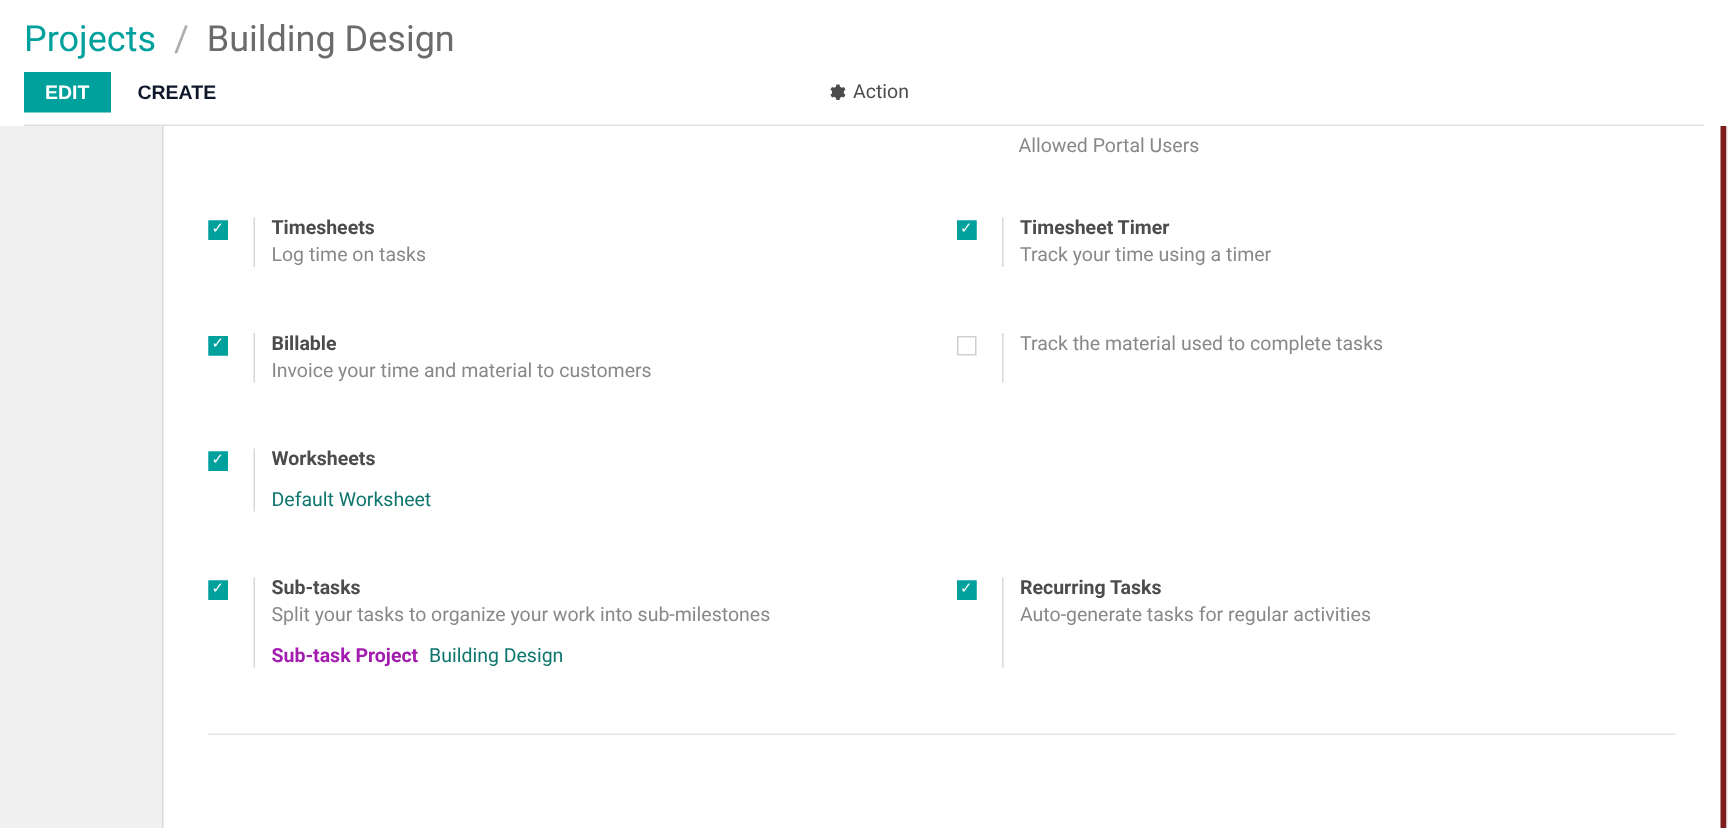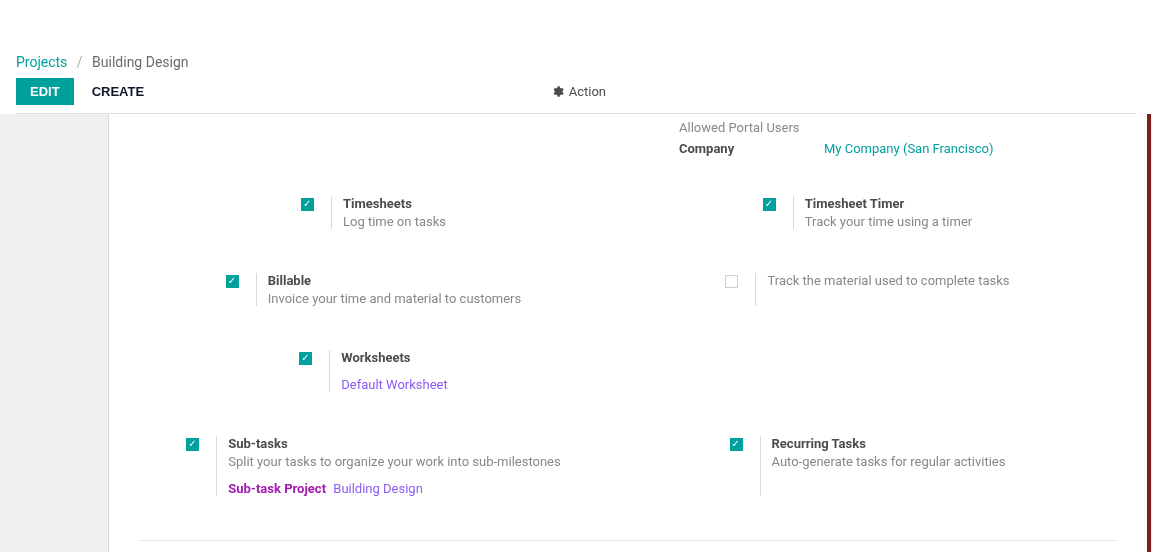--- a/index.html
+++ b/index.html
@@ -10,25 +10,24 @@
       background: #f9f9f9;
       width: 1152px;
       height: 552px;
       overflow: hidden;
     }
     .header {
       background: #fff;
       padding: 6px 16px 0;
     }
     .breadcrumb {
-      font-size: 14px;
+      font-size: 24px;
       color: #6b6b6b;
       margin-bottom: 8px;
       padding-top: 6px;
-      margin-top: 42px;
     }
     .breadcrumb .root {
       color: #00A09D;
       cursor: pointer;
     }
     .breadcrumb .sep {
       color: #adadad;
       margin: 0 6px;
     }
     .toolbar-row {
@@ -108,21 +107,20 @@
     .info-value.link { color: #00A09D; cursor: pointer; }
     .settings-grid {
       display: flex;
       flex-wrap: wrap;
     }
     .setting-box {
       width: 50%;
       display: flex;
       margin-bottom: 44px;
       padding-right: 20px;
-      justify-content: center;
     }
     .setting-box.right { padding-left: 10px; }
     .check-col {
       width: 30px;
       padding-top: 2px;
     }
     .checkbox {
       width: 13px;
       height: 13px;
       border: 1px solid #cfcfcf;
@@ -161,21 +159,21 @@
       margin-top: 12px;
       font-size: 13px;
     }
     .setting-extra .ex-label {
       font-weight: 700;
       color: #a21caf;
       margin-right: 4px;
       display: inline-block;
     }
     .setting-extra .link {
-      color: #8b5cf6;
+      color: #0f766e;
       cursor: pointer;
     }
     .hr-bottom {
       border: none;
       border-top: 1px solid #e6e6e6;
       margin-top: 0;
     }
   </style>
 </head>
 <body>
@@ -202,24 +200,20 @@
 
 <div class="main">
   <div class="left-bg"></div>
   <div class="form-sheet">
 
     <div class="top-info">
       <div class="info-row">
         <div class="info-label">Allowed Portal Users</div>
         <div class="info-value"></div>
       </div>
-      <div class="info-row">
-        <div class="info-label bold">Company</div>
-        <div class="info-value link">My Company (San Francisco)</div>
-      </div>
     </div>
 
     <div class="settings-grid">
 
       <div class="setting-box">
         <div class="check-col"><span class="checkbox checked"></span></div>
         <div class="setting-body">
           <div class="setting-title">Timesheets</div>
           <div class="setting-desc">Log time on tasks</div>
         </div>

